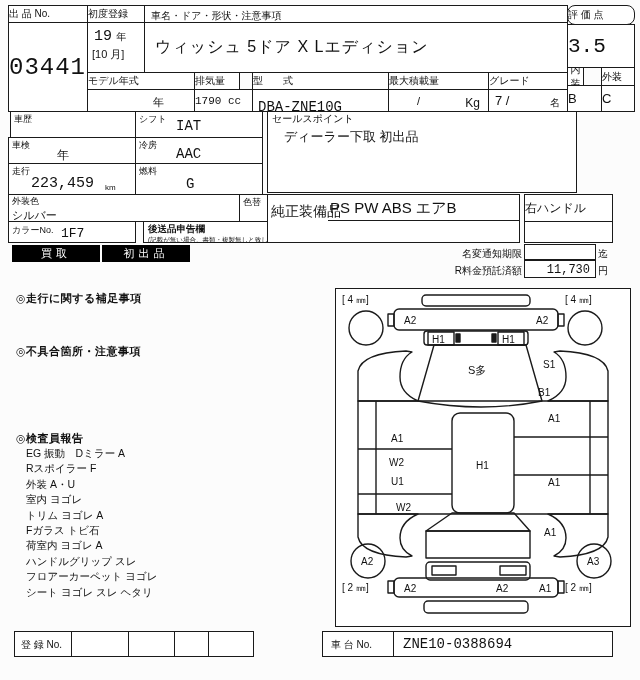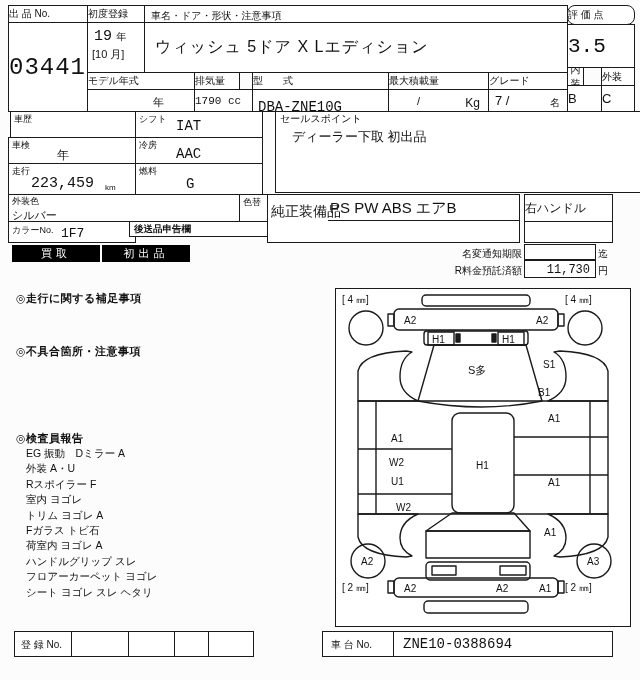--- a/index.html
+++ b/index.html
@@ -135,26 +135,26 @@
     <span style="position:absolute;left:3px;top:13px;font-size:11px;">シルバー</span>
   </div>
   <div class="cell" style="left:239px;top:194px;width:29px;height:28px;">
       <span class="lbl" style="position:absolute;left:3px;top:2px;">色替</span>
     </div>
 
   <div class="cell" style="left:8px;top:221px;width:128px;height:22px;">
     <span class="lbl" style="position:absolute;left:3px;top:3px;">カラーNo.</span>
     <span class="mono" style="position:absolute;left:52px;top:4px;font-size:13px;">1F7</span>
   </div>
-  <div class="cell" style="left:129px;top:221px;width:181px;height:16px;">
+  <div class="cell" style="left:143px;top:221px;width:181px;height:22px;">
     <span style="display:block;font-size:9.5px;font-weight:bold;padding:1px 0 0 4px;">後送品申告欄</span>
     <span style="display:block;font-size:6.5px;padding-left:4px;">(記載が無い場合、書類・複製無しと致します)</span>
   </div>
 
-  <div class="cell" style="left:267px;top:111px;width:366px;height:82px;margin-left:8px;">
+  <div class="cell" style="left:267px;top:111px;width:310px;height:82px;">
     <span class="lbl" style="position:absolute;left:4px;top:2px;font-size:10px;">セールスポイント</span>
     <span style="position:absolute;left:16px;top:16px;font-size:13px;">ディーラー下取 初出品</span>
   </div>
   <div class="cell" style="left:267px;top:194px;width:253px;height:49px;">
     <span style="position:absolute;left:3px;top:8px;font-size:14px;">純正装備品</span>
     <span style="position:absolute;left:62px;top:4px;font-size:15px;">PS PW ABS エアB</span>
     <div style="position:absolute;left:60px;top:25px;right:0;border-top:1px solid #1a1a1a;"></div>
   </div>
   <div class="cell ctr" style="left:524px;top:194px;width:89px;height:28px;font-size:12px;">
       <span>右ハンドル</span>
@@ -176,22 +176,22 @@
   <div class="cell" style="left:524px;top:260px;width:72px;height:18px;">
       <span class="mono" style="position:absolute;right:5px;top:2px;font-size:12px;">11,730</span>
     </div>
   <span style="position:absolute;left:598px;top:264px;font-size:10px;">円</span>
 
   <span class="notehead" style="left:16px;top:291px;">◎走行に関する補足事項</span>
   <span class="notehead" style="left:16px;top:344px;">◎不具合箇所・注意事項</span>
   <span class="notehead" style="left:16px;top:431px;">◎検査員報告</span>
   <div style="position:absolute;left:26px;top:446px;width:300px;">
     <div class="repline">EG 振動　Dミラー A</div>
+    <div class="repline">Rスポイラー F</div>
     <div class="repline">外装 A・U</div>
-    <div class="repline">Rスポイラー F</div>
     <div class="repline">室内 ヨゴレ</div>
     <div class="repline">トリム ヨゴレ A</div>
     <div class="repline">Fガラス トビ石</div>
     <div class="repline">荷室内 ヨゴレ A</div>
     <div class="repline">ハンドルグリップ スレ</div>
     <div class="repline">フロアーカーペット ヨゴレ</div>
     <div class="repline">シート ヨゴレ スレ ヘタリ</div>
   </div>
 
   <div class="cell" style="left:335px;top:288px;width:296px;height:339px;">

